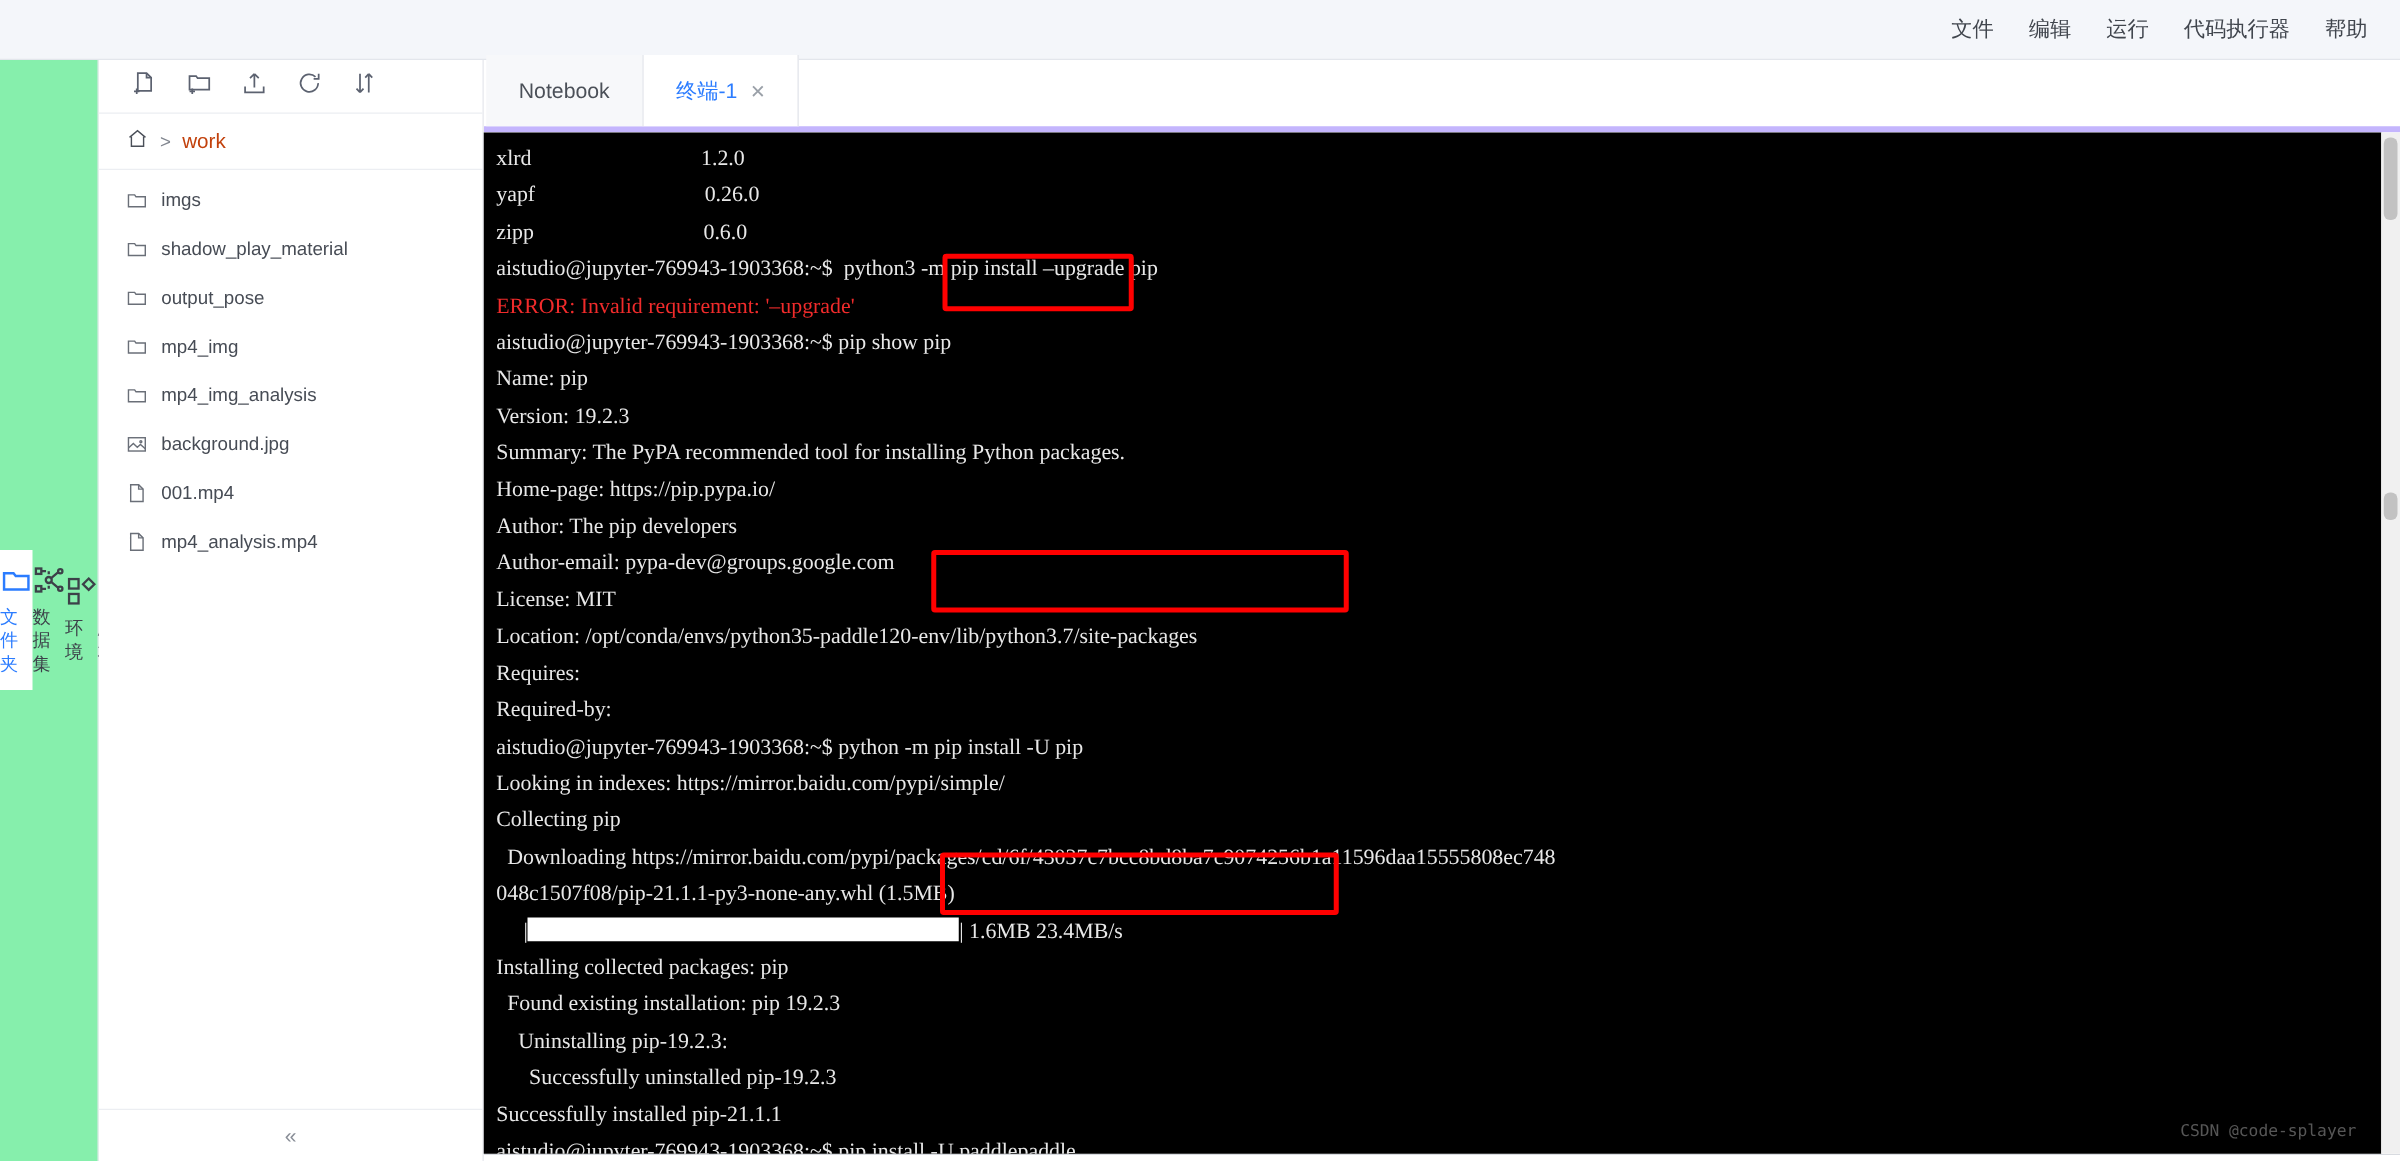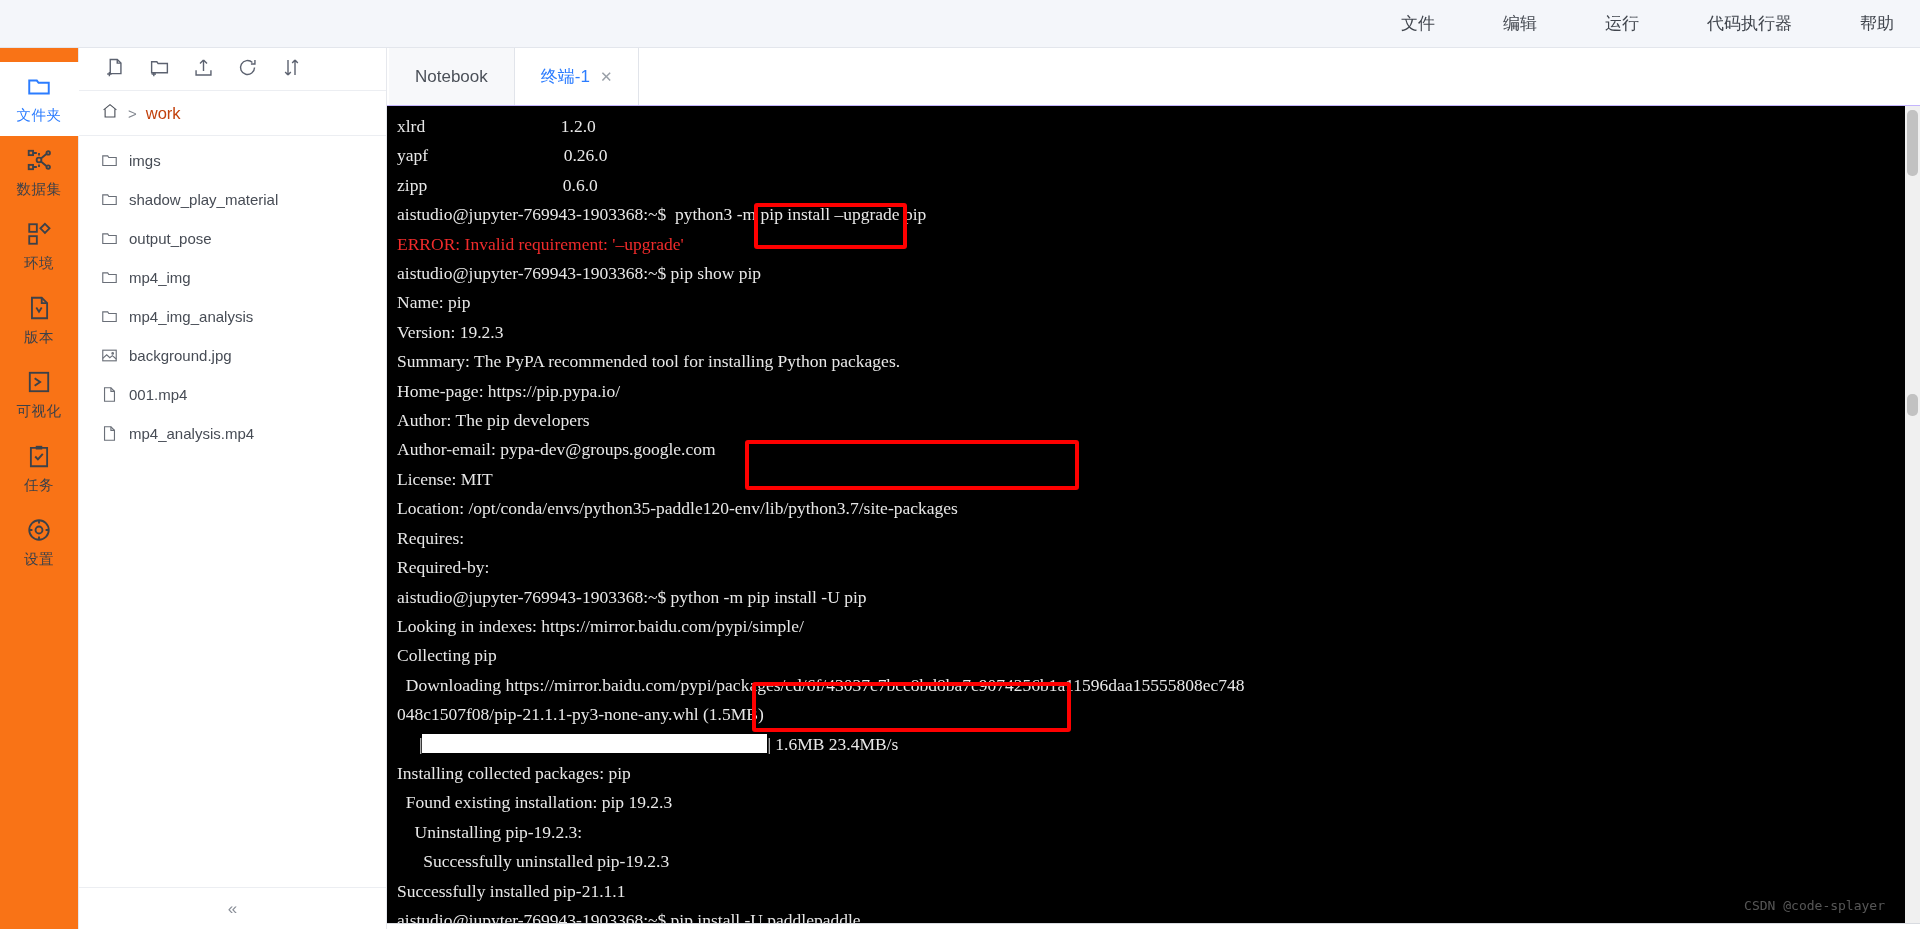--- a/index.html
+++ b/index.html
@@ -26,38 +26,38 @@
   }
   .app-title {
     font-size: 19px;
     color: #1f2329;
     letter-spacing: .5px;
     white-space: nowrap;
   }
   .topmenu {
     margin-left: auto;
     display: flex; align-items: flex-end;
-    gap: 68px;
+    gap: 28px;
   }
   .topmenu-item {
     font-size: 17px;
     color: #41464e;
     cursor: pointer;
     white-space: nowrap;
   }
 
   
   .bodyrow { flex: 1; display: flex; min-height: 0; position: relative; }
 
   
   .rail {
     width: 79px; min-width: 79px;
-    background: #f97316;
+    background: #86efac;
     border-right: 1px solid #e6e8ed;
-    display: flex; flex-direction: column;
+    display: flex; flex-direction: row;
     align-items: center;
     padding-top: 14px;
   }
   .rail-item {
     width: 79px;
     padding: 11px 0 11px 0;
     display: flex; flex-direction: column;
     align-items: center; gap: 7px;
     cursor: pointer;
     color: #3c4149;
@@ -111,21 +111,21 @@
     border-top: 1px solid #eceef2;
     color: #8a8f98; font-size: 17px;
     cursor: pointer;
   }
 
   
   .mainarea { flex: 1; display: flex; flex-direction: column; min-width: 0; background:#fff; }
   .tabstrip {
     height: 58px; min-height: 58px;
     background: #ffffff;
-    border-bottom: 1px solid #c4b5fd;
+    border-bottom: 5px solid #c4b5fd;
     display: flex; align-items: flex-end;
     padding-left: 2px;
   }
   .tab {
     height: 57px;
     min-width: 118px;
     padding: 0 26px;
     display: flex; align-items: center; justify-content: center;
     gap: 10px;
     font-size: 17px;

